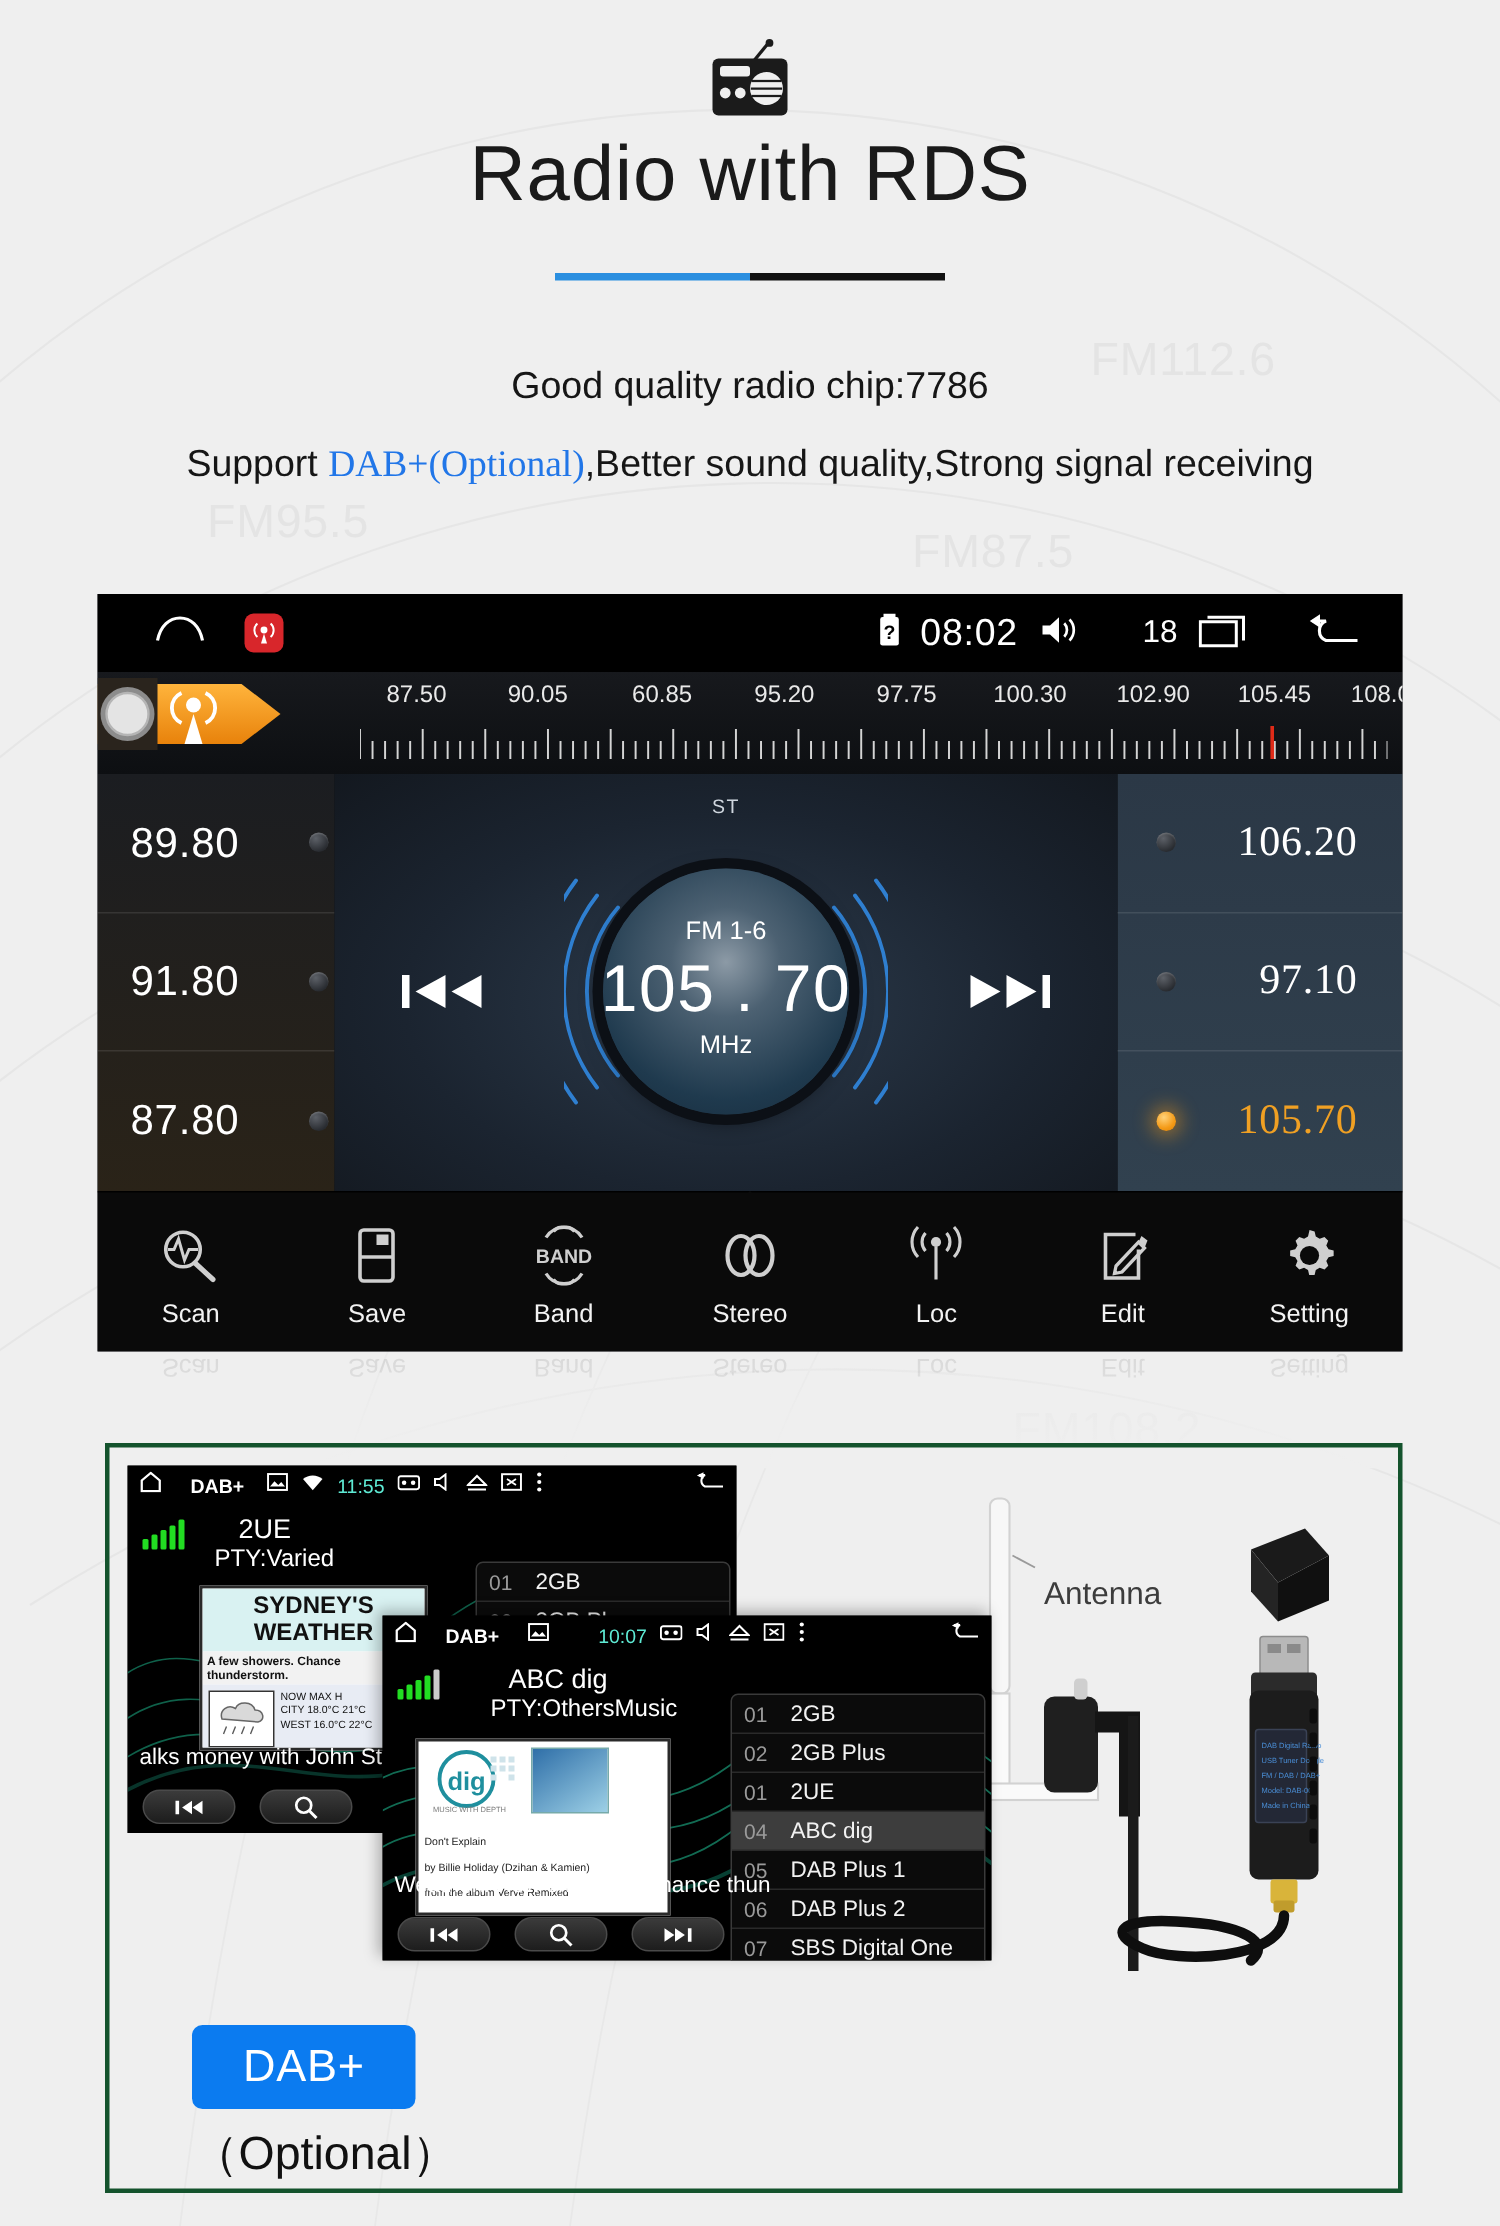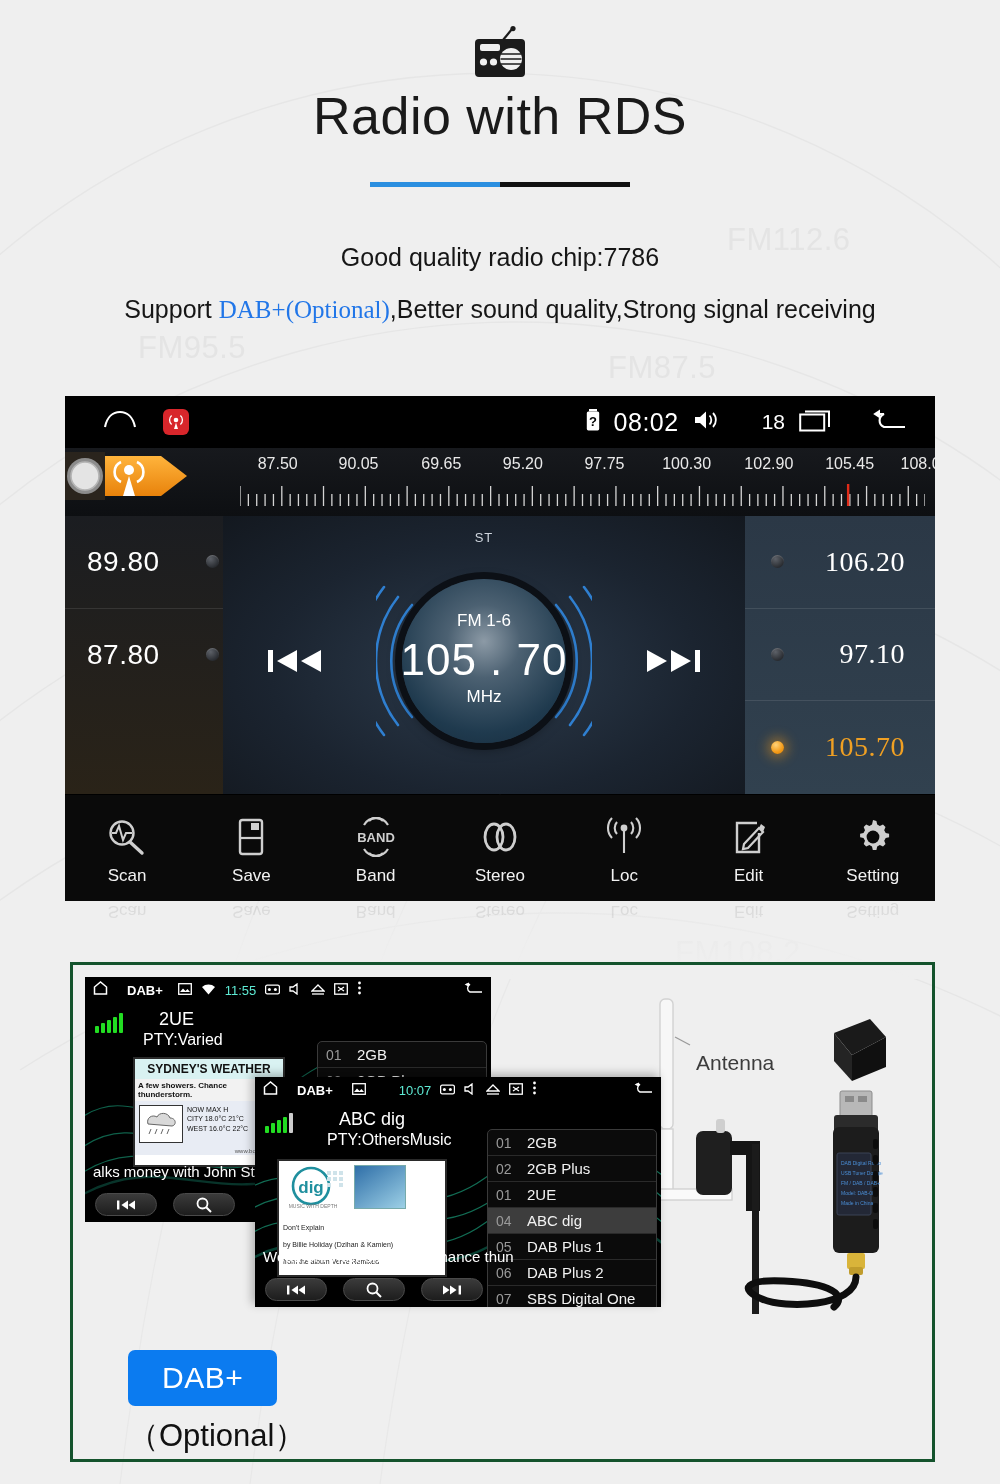--- a/index.html
+++ b/index.html
@@ -185,21 +185,21 @@
   .waves { position: absolute; inset: 0; opacity: 0.85; }
   .sig { position: absolute; left: 10px; top: 10px; display: flex; align-items: flex-end; gap: 2px; height: 20px; }
   .sig i { width: 4px; background: #22dd22; display: block; border-radius: 1px; }
   .sig i.off { background: #cccccc; }
   .st-name { position: absolute; left: 74px; top: 6px; color: #fff; font-size: 18px; }
   .st-pty { position: absolute; left: 58px; top: 28px; color: #fff; font-size: 16px; }
 
   .wcard {
     position: absolute; background: #fff; border: 2px solid #2a2a2a; overflow: hidden;
   }
-  .wcard .whead { background: #d9f2f2; color: #111; font-size: 12px; text-align: center; padding: 3px 0; font-weight: bold; }
+  .wcard .whead { background: #d9f2f2; color: #111; font-size: 16px; text-align: center; padding: 3px 0; font-weight: bold; }
   .wcard .wsub { font-size: 8px; color: #111; font-weight: bold; padding: 2px 3px; background: #f2f2f2; }
   .wcard .wbody { display: flex; gap: 4px; padding: 4px; background: #e8ecf4; }
   .wcard .wico { width: 44px; height: 38px; border: 1px solid #333; background: #fff; }
   .wcard .wtab { font-size: 7px; color: #111; line-height: 1.35; }
   .wcard .wfoot { font-size: 6px; color: #555; text-align: right; padding: 1px 3px; background: #e8ecf4; }
 
   .scroll-text { position: absolute; left: 8px; bottom: 42px; color: #fff; font-size: 15px; white-space: nowrap; }
   .pill-row { position: absolute; left: 10px; bottom: 6px; display: flex; gap: 16px; }
   .pill {
     width: 62px; height: 23px; border-radius: 12px;
@@ -360,21 +360,21 @@
           <path d="M56 30 A11 11 0 0 1 56 10" fill="none" stroke="#fff" stroke-width="2.6"></path>
           <path d="M72 10 A11 11 0 0 1 72 30" fill="none" stroke="#fff" stroke-width="2.6"></path>
           <path d="M58 44 L64 24 L70 44 Z"></path>
         </g>
       </svg>
     </div>
     <div class="scale">
       <div class="scale-nums">
         <span style="left:5.5%">87.50</span>
         <span style="left:17.3%">90.05</span>
-        <span style="left:29.4%">69.65</span>
+        <span style="left:29.4%">60.85</span>
         <span style="left:41.3%">95.20</span>
         <span style="left:53.2%">97.75</span>
         <span style="left:65.2%">100.30</span>
         <span style="left:77.2%">102.90</span>
         <span style="left:89%">105.45</span>
         <span style="left:100%">108.00</span>
       </div>
       <svg class="ticks" viewBox="0 0 680 24" preserveAspectRatio="none">
         <g id="tickgroup" stroke="#d4d4d4" stroke-width="1.3">
             <line x1="0.0" x2="0.0" y1="2" y2="22"></line>
@@ -466,20 +466,24 @@
     </div>
   </div>
 
   <div class="mid">
     <div class="col-left">
       <div class="preset">
         <span class="p-val">89.80</span>
         <span class="dot"></span>
       </div>
       <div class="preset">
+        <span class="p-val">91.80</span>
+        <span class="dot"></span>
+      </div>
+      <div class="preset">
         <span class="p-val">87.80</span>
         <span class="dot"></span>
       </div>
     </div>
 
     <div class="col-center">
       <div class="st-label">ST</div>
       <div class="dial-wrap">
         <span class="nav-btn">
           <svg width="58" height="34" viewBox="0 0 58 34">

